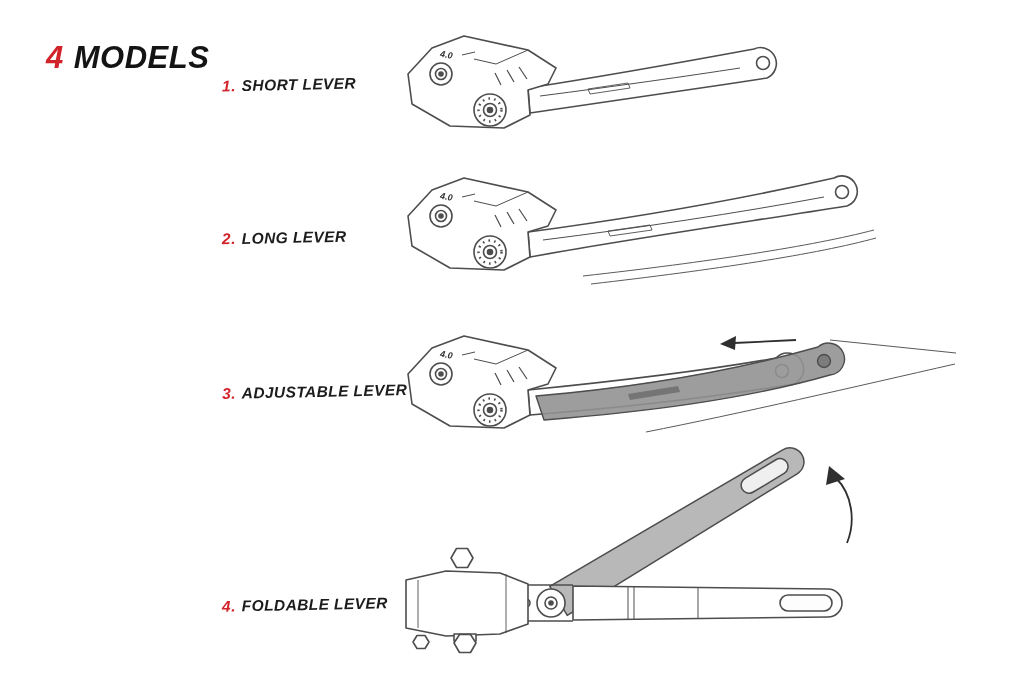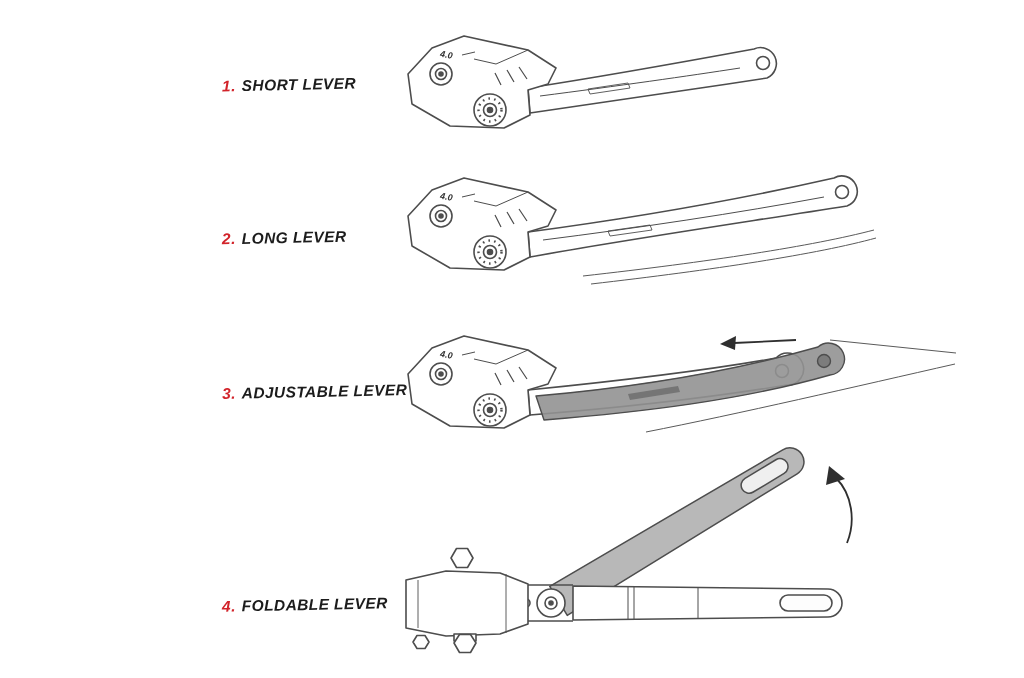--- a/index.html
+++ b/index.html
@@ -36,20 +36,23 @@
         <circle cx="63" cy="46" r="5.5"></circle>
         <circle cx="63" cy="46" r="2" fill="#4d4d4d"></circle>
         <circle cx="112" cy="82" r="16"></circle>
         <circle cx="112" cy="82" r="11.5" fill="none" stroke-width="2.4" stroke-dasharray="1.6 4.2"></circle>
         <circle cx="112" cy="82" r="6.5"></circle>
         <circle cx="112" cy="82" r="2.5" fill="#4d4d4d"></circle>
       </g>
     </defs>
   </svg>
 
+  <div class="page-title">
+    <span class="title-num">4</span><span>MODELS</span>
+  </div>
 
   <div class="model-label" style="left:222px; top:76px;">
     <span class="model-num">1.</span><span>SHORT LEVER</span>
   </div>
   <div class="model-label" style="left:222px; top:229px;">
     <span class="model-num">2.</span><span>LONG LEVER</span>
   </div>
   <div class="model-label" style="left:222px; top:383px;">
     <span class="model-num">3.</span><span>ADJUSTABLE LEVER</span>
   </div>

